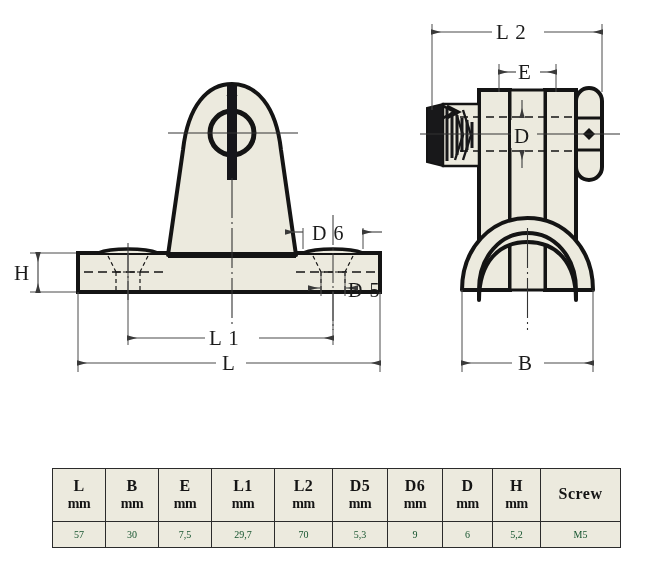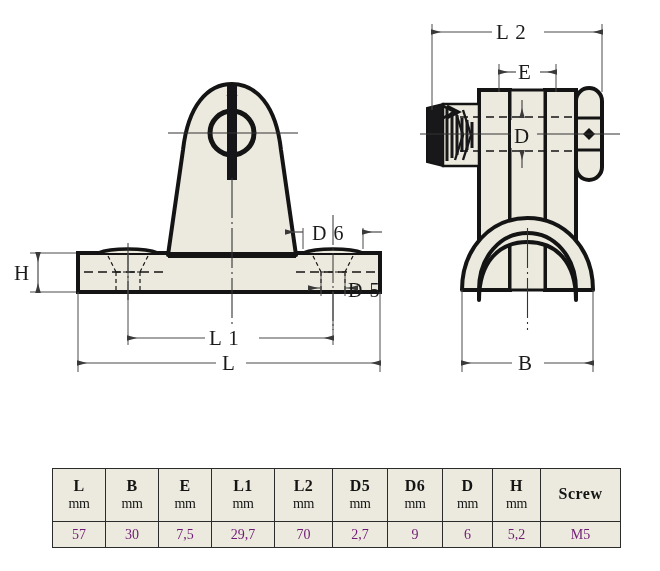--- a/index.html
+++ b/index.html
@@ -54,32 +54,32 @@
   }
   table.spec-table tr.header-row td .sym {
     display: block;
     font-size: 16px;
     font-weight: bold;
     margin-bottom: 2px;
   }
   table.spec-table tr.header-row td .unit {
     display: block;
     font-size: 14px;
-    font-weight: normal;
+    font-weight: bold;
     letter-spacing: -0.3px;
   }
   table.spec-table tr.header-row td.single-line .sym {
     margin-bottom: 1px;
   }
   table.spec-table tr.value-row td {
     height: 25px;
-    font-size: 14px;
+    font-size: 10px;
     font-weight: normal;
     padding: 0;
-    color: #701a75;
+    color: #14532d;
   }
   .dim-text {
     font-family: "Liberation Serif", serif;
     font-size: 21px;
     fill: #1a1a1a;
     letter-spacing: 1px;
   }
   .dim-text-sm {
     font-family: "Liberation Serif", serif;
     font-size: 20px;
@@ -315,21 +315,21 @@
           <td class="single-line">
             <span class="sym">Screw</span>
           </td>
         </tr>
         <tr class="value-row">
           <td>57</td>
           <td>30</td>
           <td>7,5</td>
           <td>29,7</td>
           <td>70</td>
-          <td>2,7</td>
+          <td>5,3</td>
           <td>9</td>
           <td>6</td>
           <td>5,2</td>
           <td>M5</td>
         </tr>
       </tbody>
     </table>
   </div>
 
 </div>

